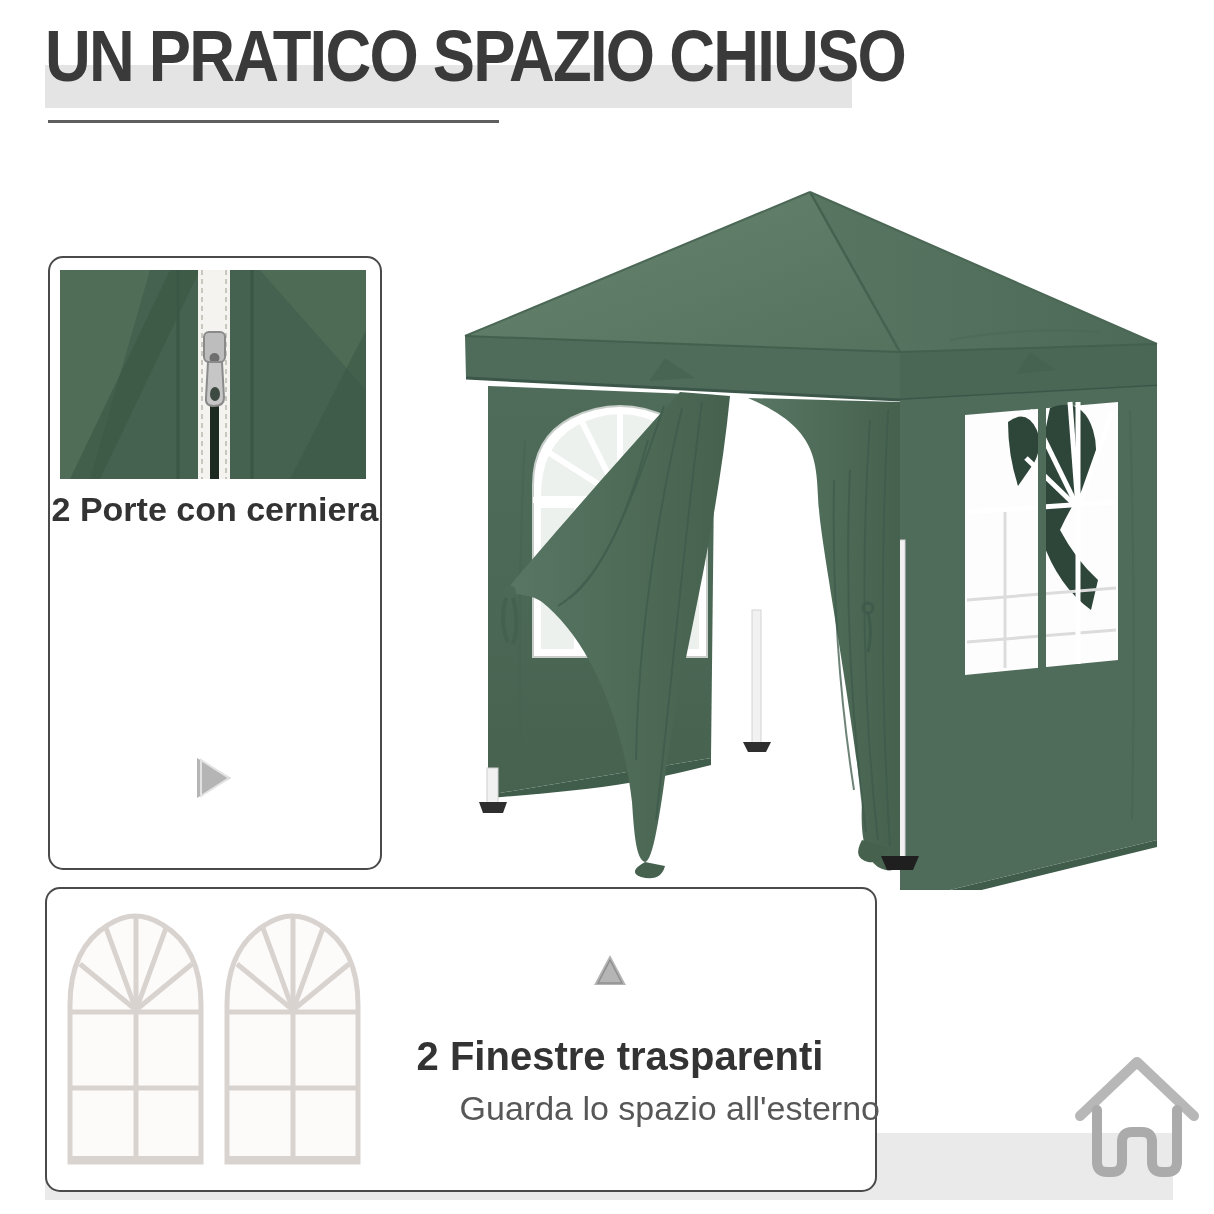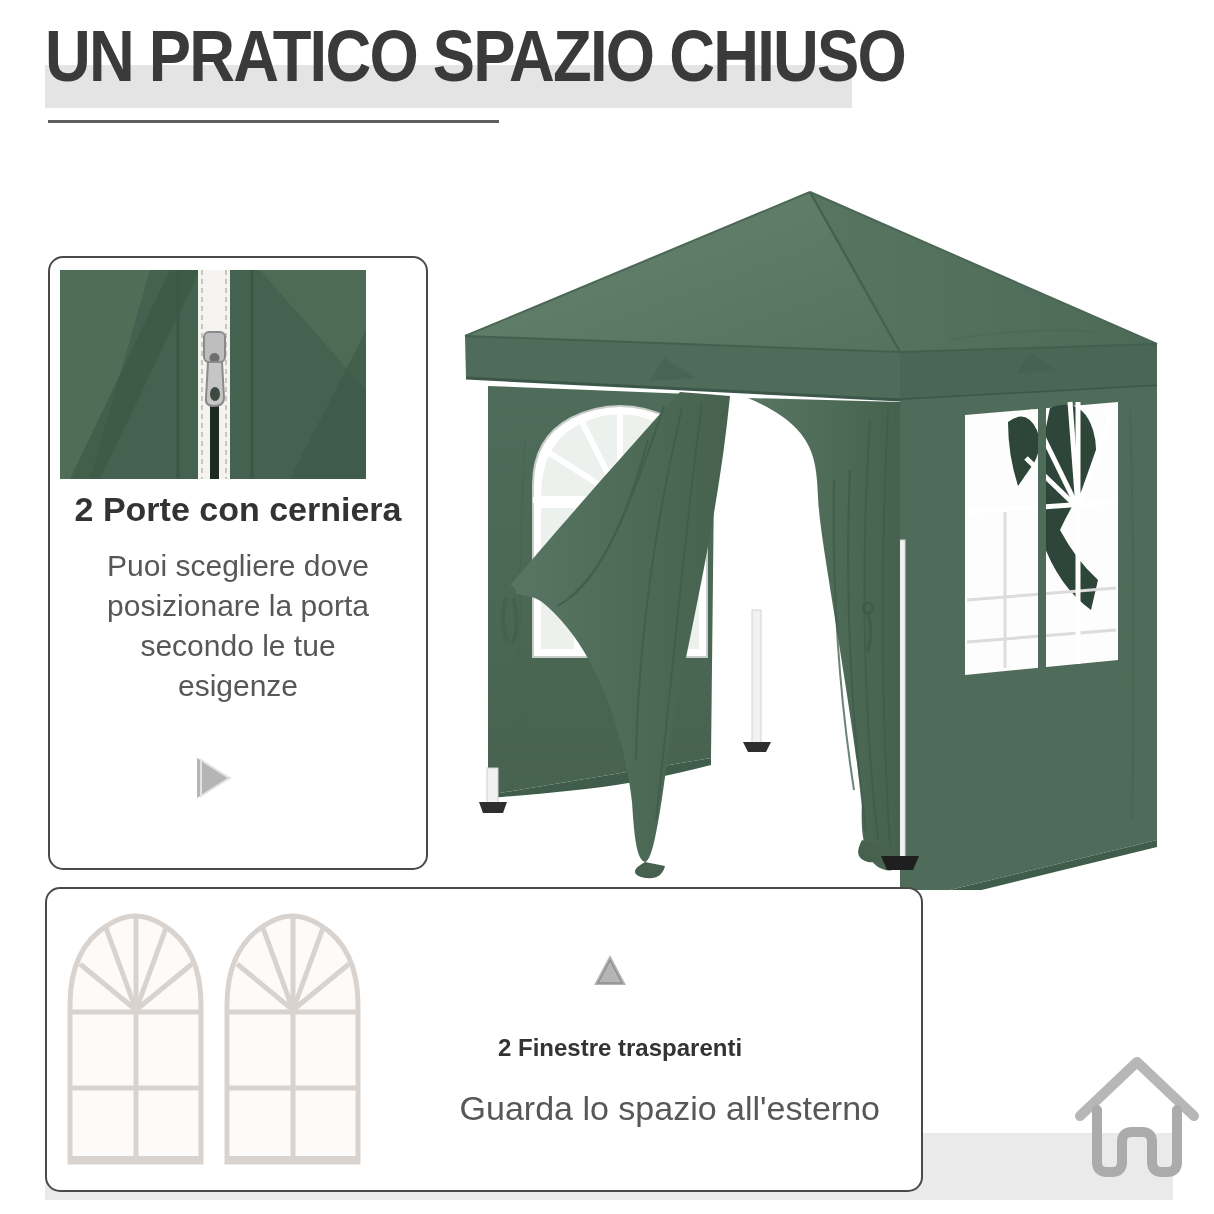--- a/index.html
+++ b/index.html
@@ -11,35 +11,35 @@
   .title-band{position:absolute;left:45px;top:65px;width:807px;height:43px;background:#e4e4e4;z-index:1;}
   h1.page-title{
     position:absolute;left:45px;top:14px;margin:0;z-index:2;
     font-size:72px;line-height:84px;font-weight:700;color:#3a3a3a;
     letter-spacing:-2px;transform:scaleX(.88);transform-origin:left center;white-space:nowrap;
   }
   .title-underline{position:absolute;left:48px;top:120px;width:451px;height:3px;background:#5f5f5f;z-index:2;}
 
   
   .card{
-    position:absolute;background:#ffffff;border:2px solid #4a4a4a;border-radius:15px;z-index:3;padding-left:46px;
+    position:absolute;background:#ffffff;border:2px solid #4a4a4a;border-radius:15px;z-index:3;
   }
   .card-doors{left:48px;top:256px;width:330px;height:610px;}
   .card-windows{left:45px;top:887px;width:828px;height:301px;}
   .card h2{
     margin:0;position:absolute;left:0;right:0;text-align:center;
     font-size:34px;font-weight:700;color:#333333;
   }
   .card p{
     margin:0;position:absolute;text-align:center;
     font-size:30px;line-height:40px;color:#575757;white-space:pre-line;
   }
   .card-doors h2{top:232px;}
   .card-doors p{top:288px;left:0;right:0;}
-  .card-windows h2{top:145px;left:313px;width:520px;font-size:24px;}
+  .card-windows h2{top:145px;left:313px;width:520px;font-size:40px;}
   .card-windows p{top:199px;left:313px;width:520px;font-size:34px;text-align:right;}
 
   .photo-zipper{position:absolute;left:10px;top:12px;width:306px;height:209px;}
   .photo-windows{position:absolute;left:17px;top:21px;width:300px;height:258px;}
 
   .icon-play{position:absolute;left:145px;top:498px;width:38px;height:44px;}
   .icon-up{position:absolute;left:546px;top:64px;width:34px;height:34px;}
 
   
   .bottom-band{position:absolute;left:45px;top:1133px;width:1128px;height:67px;background:#eaeaea;z-index:1;}
@@ -205,24 +205,20 @@
     <rect x="138" y="0" width="32" height="209" fill="#f4f3ef"></rect>
     <line x1="142" y1="0" x2="142" y2="209" stroke="#c9c7bd" stroke-width="2" stroke-dasharray="5 4"></line>
     <line x1="166" y1="0" x2="166" y2="209" stroke="#c9c7bd" stroke-width="2" stroke-dasharray="5 4"></line>
     <rect x="150" y="118" width="9" height="91" fill="#1c2a21"></rect>
     <rect x="144" y="62" width="21" height="30" rx="5" fill="#bdbdbd" stroke="#8a8a8a" stroke-width="2"></rect>
     <circle cx="154.5" cy="88" r="5" fill="#6e6e6e"></circle>
     <path d="M148,92 L162,92 L164,128 Q164,136 154,136 Q145,136 146,128 Z" fill="#c6c6c6" stroke="#8a8a8a" stroke-width="2"></path>
     <ellipse cx="155" cy="124" rx="5" ry="7" fill="#3c4a41"></ellipse>
   </svg>
   <h2>2 Porte con cerniera</h2>
-  <p>Puoi scegliere dove
-posizionare la porta
-secondo le tue
-esigenze</p>
   <svg class="icon-play" viewBox="0 0 38 44" aria-hidden="true">
     <polygon points="2,2 2,42 36,22" fill="#b5b5b5"></polygon>
     <polygon points="6,4 6,40 34,22" fill="none" stroke="#e3e3e3" stroke-width="2"></polygon>
   </svg>
 </div>
 
 <div class="bottom-band"></div>
 
 <div class="card card-windows">
   <svg class="photo-windows" viewBox="0 0 300 258" aria-hidden="true">

